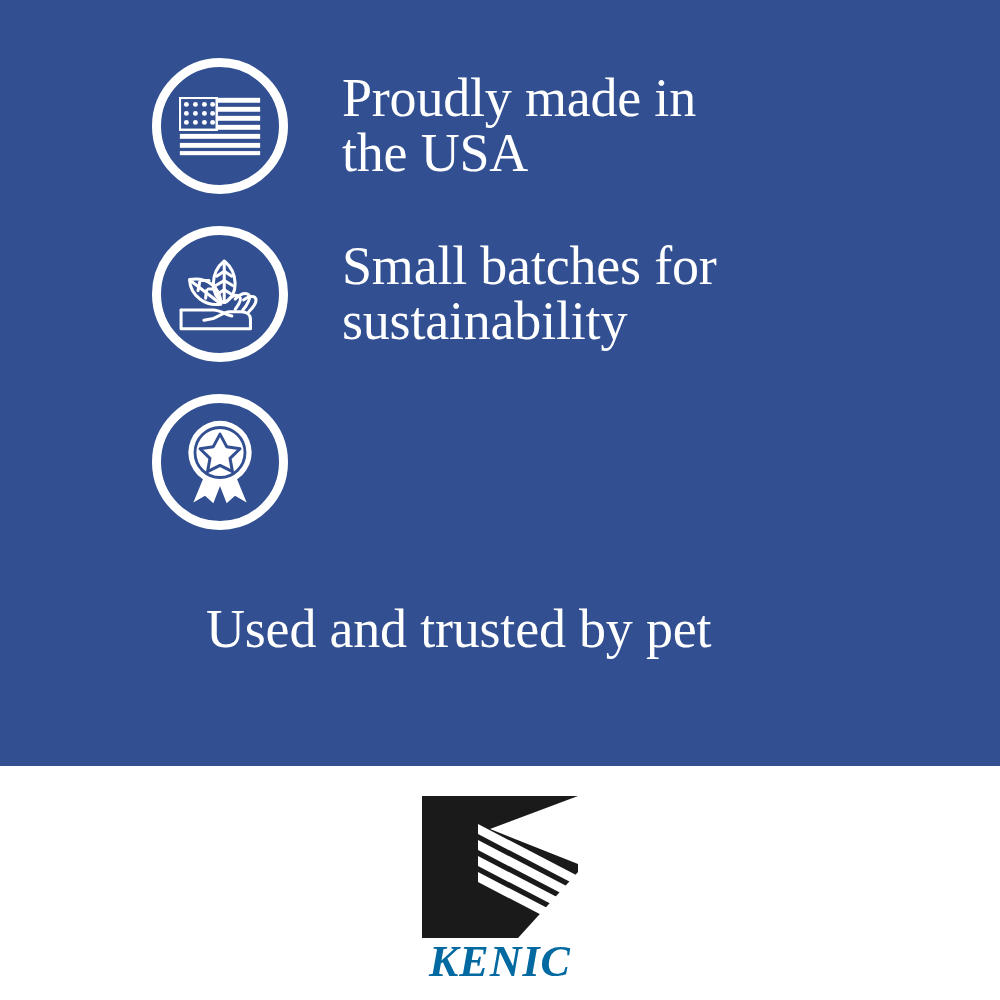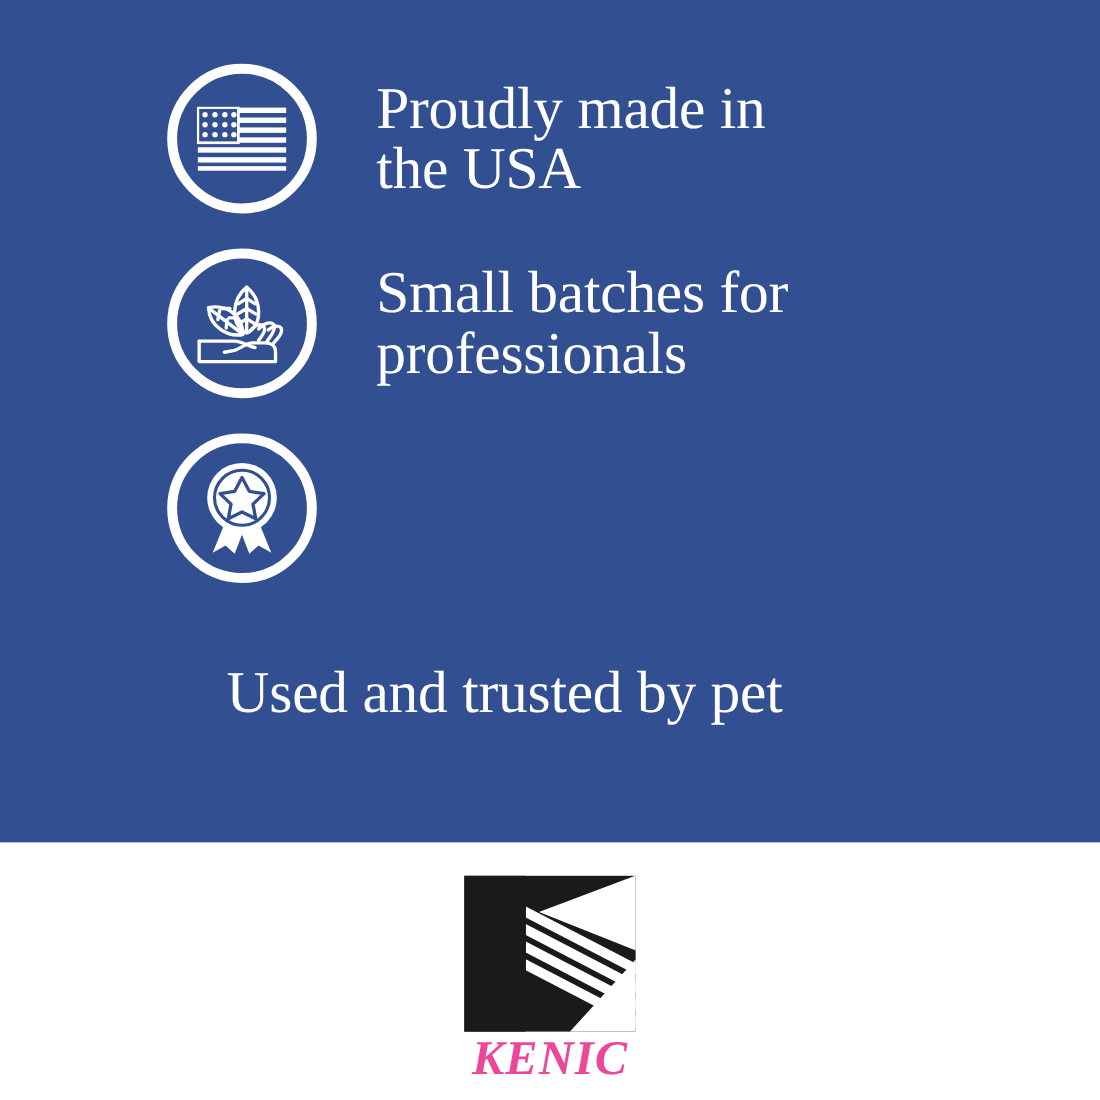--- a/index.html
+++ b/index.html
@@ -50,21 +50,21 @@
   }
   .brand-logo { margin-top:30px; width:156px; }
   .logo-mark { width:156px; height:142px; display:block; }
   .logo-word {
     display:block;
     text-align:center;
     font-family:"Liberation Serif", serif;
     font-weight:700; font-style:italic;
     font-size:44px;
     letter-spacing:1px;
-    color:#ec4899;
+    color:#0369a1;
     line-height:1;
     margin-top:2px;
   }
 </style>
 </head>
 <body>
 
 <div class="page">
 
   <section class="feature-panel">
@@ -126,21 +126,21 @@
               <path d="M70 53 C76 46 83 45 86 48 C89 51 84 60 79 66"></path>
               <path d="M80 54 C86 49 92 49 94 52 C96 56 91 63 86 68"></path>
 
               <path d="M6 66 L6 88 L88 88 L88 77 C88 71 83 68 77 68 L63 68 C57 68 50 74 44 76 L33 78"></path>
               <path d="M6 66 L44 66 C52 66 60 72 66 73"></path>
             </g>
           </svg>
         </div>
         <div class="feature-text">
           <span class="ln">Small batches for</span>
-          <span class="ln">professionals</span>
+          <span class="ln">sustainability</span>
         </div>
       </div>
 
       <div class="feature-row">
         <div class="icon-badge">
           <svg viewBox="0 0 96 104" width="80" height="87" aria-hidden="true">
 
             <path d="M30 66 L16 100 L30 92 L40 101 L52 70 Z" fill="#ffffff"></path>
             <path d="M66 66 L80 100 L66 92 L56 101 L44 70 Z" fill="#ffffff"></path>
 

